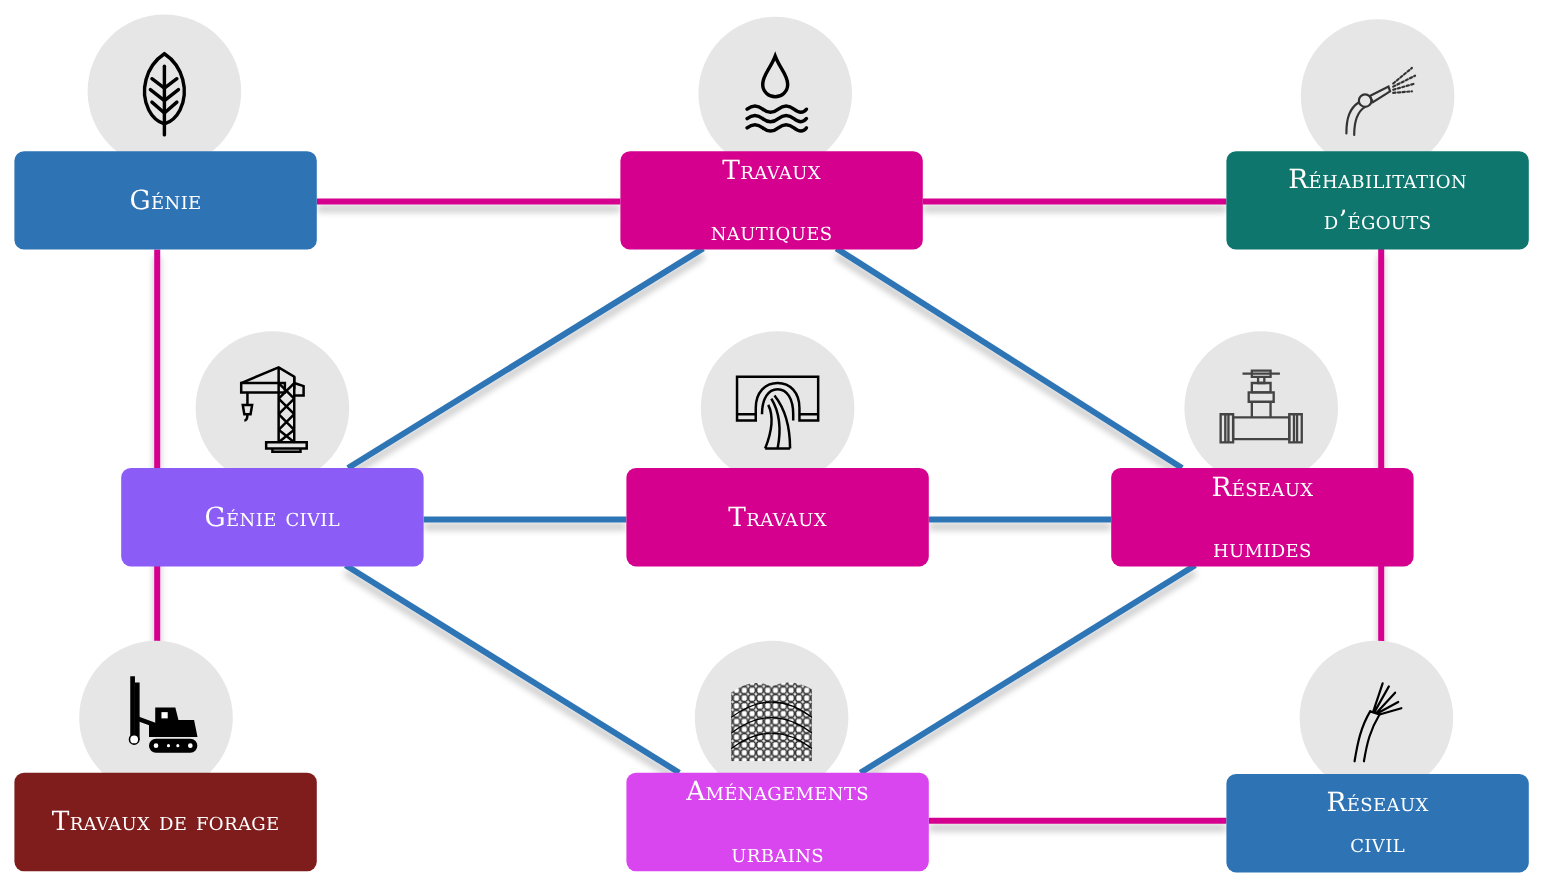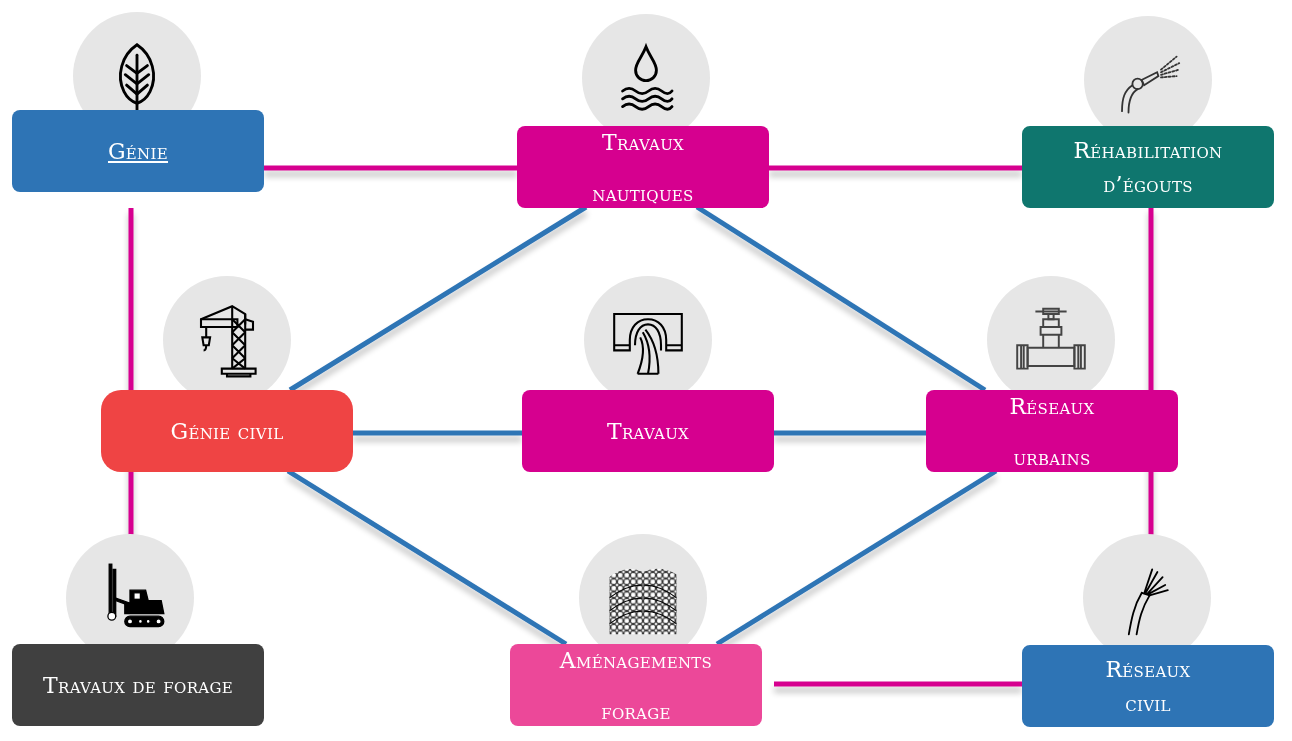--- a/index.html
+++ b/index.html
@@ -128,44 +128,44 @@
   </svg>
 </div>
 <div class="circle" style="left:1083px;top:534px;">
   <svg viewBox="0 0 60 60" fill="none" stroke="#000" stroke-width="1.4" stroke-linecap="round">
     <path d="M16 58 C18 46 20 36 26 26 M22 58 C24 46 26 38 32 28"></path>
     <path d="M26 26 L32 28"></path>
     <path d="M28 26 L34 8 M29 26 L38 10 M30 27 L42 14 M31 27 L44 20 M32 28 L46 24"></path>
   </svg>
 </div>
 
-<div class="box blue" id="box-genie-ecologique" style="left: 12px; top: 110px; background: rgb(46, 116, 181); text-decoration: underline;">
+<div class="box blue" id="box-genie-ecologique" style="left: 12px; top: 126px; background: rgb(46, 116, 181);">
   <span>Génie</span>
 </div>
 <div class="box magenta" id="box-travaux-nautiques" style="left: 517px; top: 126px; background: rgb(214, 0, 143);">
   <span>Travaux</span>
   <span>nautiques</span>
 </div>
 <div class="box blue" id="box-rehabilitation-egouts" style="left: 1022px; top: 126px; background: #0f766e;">
   <span>Réhabilitation</span>
   <span>d’égouts</span>
 </div>
-<div class="box magenta" id="box-genie-civil" style="left: 101px; top: 390px; background: #ef4444; border-radius: 20px;">
+<div class="box magenta" id="box-genie-civil" style="left: 101px; top: 390px; background: #8b5cf6;">
   <span>Génie civil</span>
 </div>
 <div class="box magenta" id="box-travaux-souterrains" style="left: 522px; top: 390px; background: rgb(214, 0, 143);">
   <span>Travaux</span>
 </div>
 <div class="box magenta" id="box-reseaux-humides" style="left: 926px; top: 390px; background: rgb(214, 0, 143);">
   <span>Réseaux</span>
-  <span>urbains</span>
+  <span>humides</span>
 </div>
-<div class="box blue" id="box-travaux-forage" style="left: 12px; top: 644px; background: #404040;">
+<div class="box blue" id="box-travaux-forage" style="left: 12px; top: 644px; background: #7f1d1d;">
   <span>Travaux de forage</span>
 </div>
-<div class="box magenta" id="box-amenagements-urbains" style="left: 510px; top: 644px; background: #ec4899;">
+<div class="box magenta" id="box-amenagements-urbains" style="left: 522px; top: 644px; background: #d946ef;">
   <span>Aménagements</span>
-  <span>forage</span>
+  <span>urbains</span>
 </div>
 <div class="box blue" id="box-reseaux-secs" style="left: 1022px; top: 645px; background: rgb(46, 116, 181);">
   <span>Réseaux</span>
   <span>civil</span>
 </div>
 
 </body></html>

